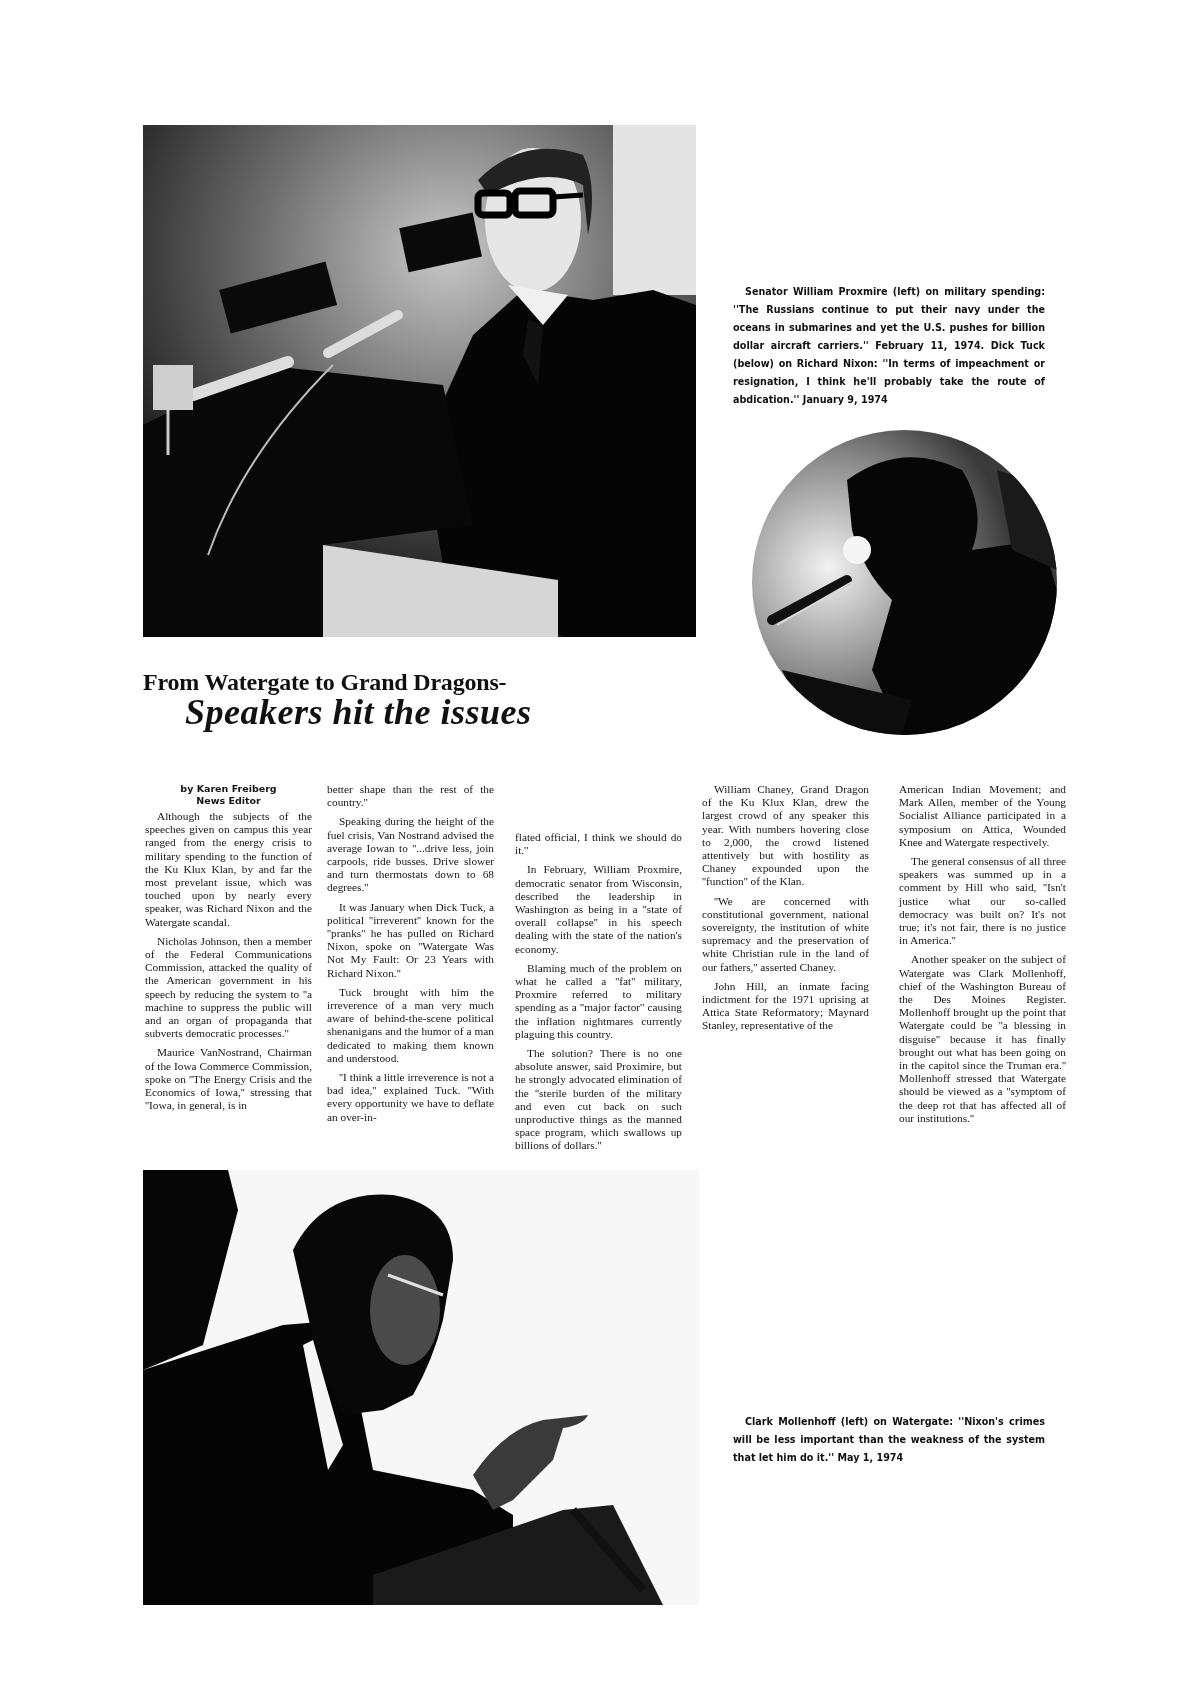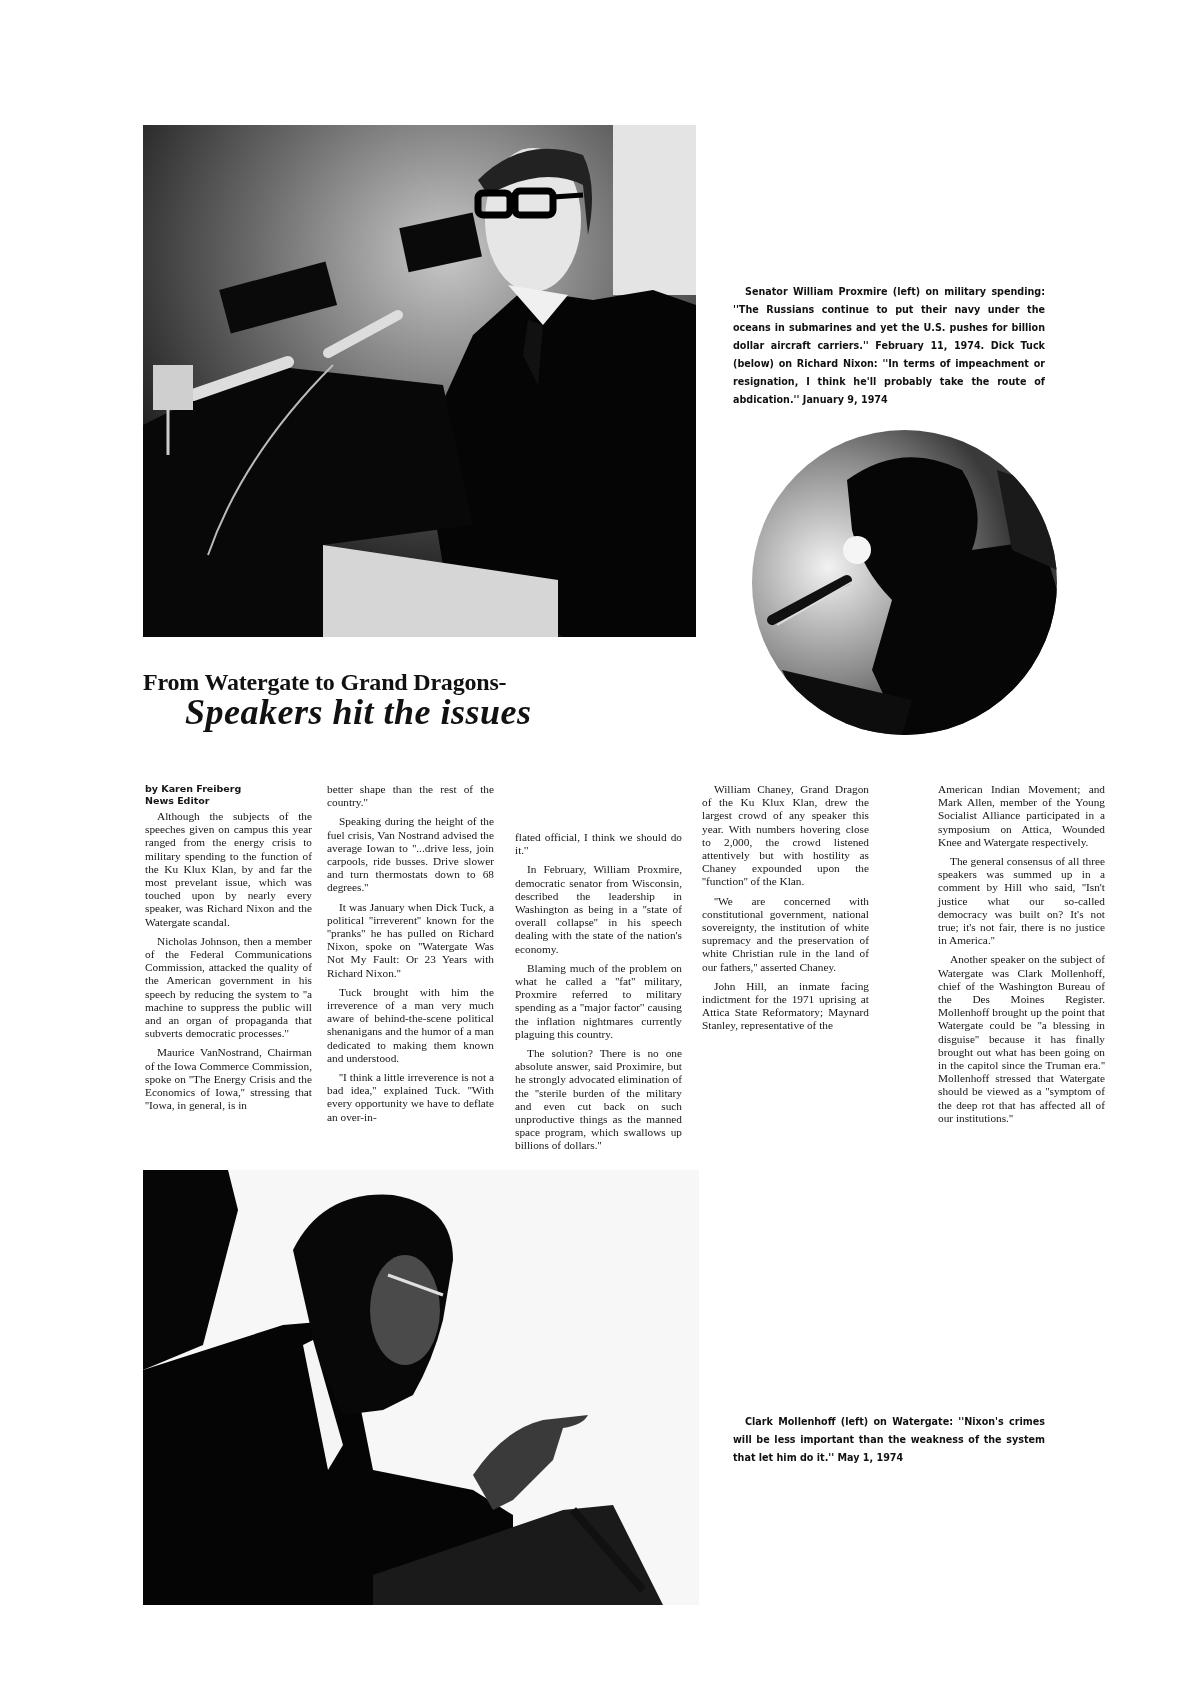--- a/index.html
+++ b/index.html
@@ -12,26 +12,26 @@
   #photo-bottom { left: 143px; top: 1170px; width: 556px; height: 435px; }
   .caption { position: absolute; font-family: "DejaVu Sans", sans-serif; font-weight: bold; font-size: 9.6px; line-height: 18px; text-align: justify; color: #111; }
   .caption p { margin: 0; text-indent: 12px; }
   #caption-top { left: 733px; top: 283px; width: 312px; }
   #caption-bottom { left: 733px; top: 1413px; width: 312px; }
   .kicker { position: absolute; left: 143px; top: 669px; font-family: "Liberation Serif", serif; font-weight: bold; font-size: 24px; letter-spacing: -0.2px; }
   .headline { position: absolute; left: 185px; top: 691px; font-family: "Liberation Serif", serif; font-weight: bold; font-style: italic; font-size: 36px; letter-spacing: 0.5px; }
   .col { position: absolute; top: 783px; width: 167px; font-family: "Liberation Serif", serif; font-size: 11.3px; line-height: 13.2px; text-align: justify; color: #151515; }
   .col p { margin: 0 0 6px 0; text-indent: 12px; }
   .col p.cont { text-indent: 0; }
-  .byline { font-family: "DejaVu Sans", sans-serif; font-weight: bold; font-size: 9.5px; line-height: 12px; margin-bottom: 3px; }
+  .byline { font-family: "DejaVu Sans", sans-serif; font-weight: bold; font-size: 9.5px; text-align: center; line-height: 12px; margin-bottom: 3px; }
   #col-1 { left: 145px; }
   #col-2 { left: 327px; }
   #col-3 { left: 515px; margin-top: 48px; }
   #col-4 { left: 702px; }
-  #col-5 { left: 938px; }
+  #col-5 { left: 899px; }
 </style>
 </head>
 <body>
 
 <div class="folio">The Northern Iowan, May 14, 1974, Page 20</div>
 
 <div class="photo" id="photo-top">
   <svg viewBox="0 0 553 512" preserveAspectRatio="none">
     <defs>
       <radialGradient id="bgTop" cx="0.55" cy="0.25" r="0.7">

